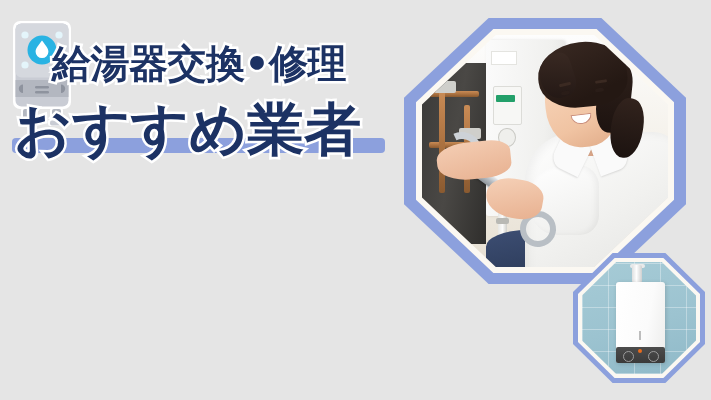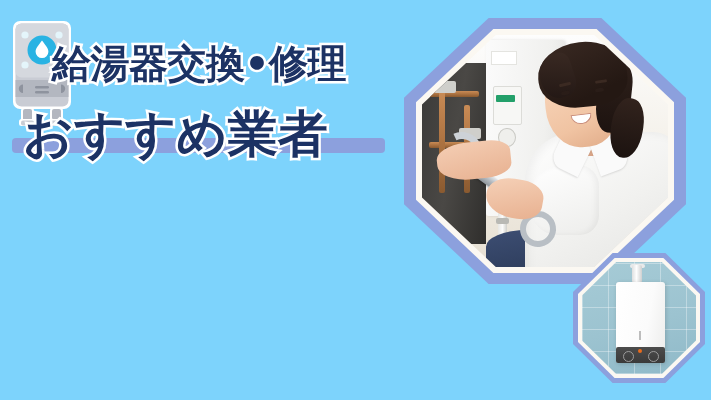--- a/index.html
+++ b/index.html
@@ -5,21 +5,21 @@
   html, body {
     margin: 0;
     padding: 0;
     background: #ffffff;
   }
   #banner {
     position: relative;
     width: 711px;
     height: 400px;
     overflow: hidden;
-    background: #7dd3fc;
+    background: #e5e5e5;
     font-family: "DejaVu Sans", "Liberation Sans", sans-serif;
   }
 
   
   .wh-icon {
     position: absolute;
     left: 8px;
     top: 18px;
     width: 68px;
     height: 112px;
@@ -54,26 +54,26 @@
     top: 42px;
     width: 373px;
     height: 15px;
     background: #8ca0dd;
     border-radius: 4px;
   }
   .line2 {
     position: absolute;
     left: 0;
     top: 0;
-    font-size: 50px;
+    font-size: 57px;
     font-weight: 700;
     letter-spacing: 0px;
     color: #1c3264;
     line-height: 1.02;
-    margin: 13px;
+    margin: 4px;
     -webkit-text-stroke: 5px #ffffff;
     paint-order: stroke fill;
     white-space: nowrap;
   }
 
   
   .city-badge {
     position: absolute;
     left: 15px;
     top: 259px;

